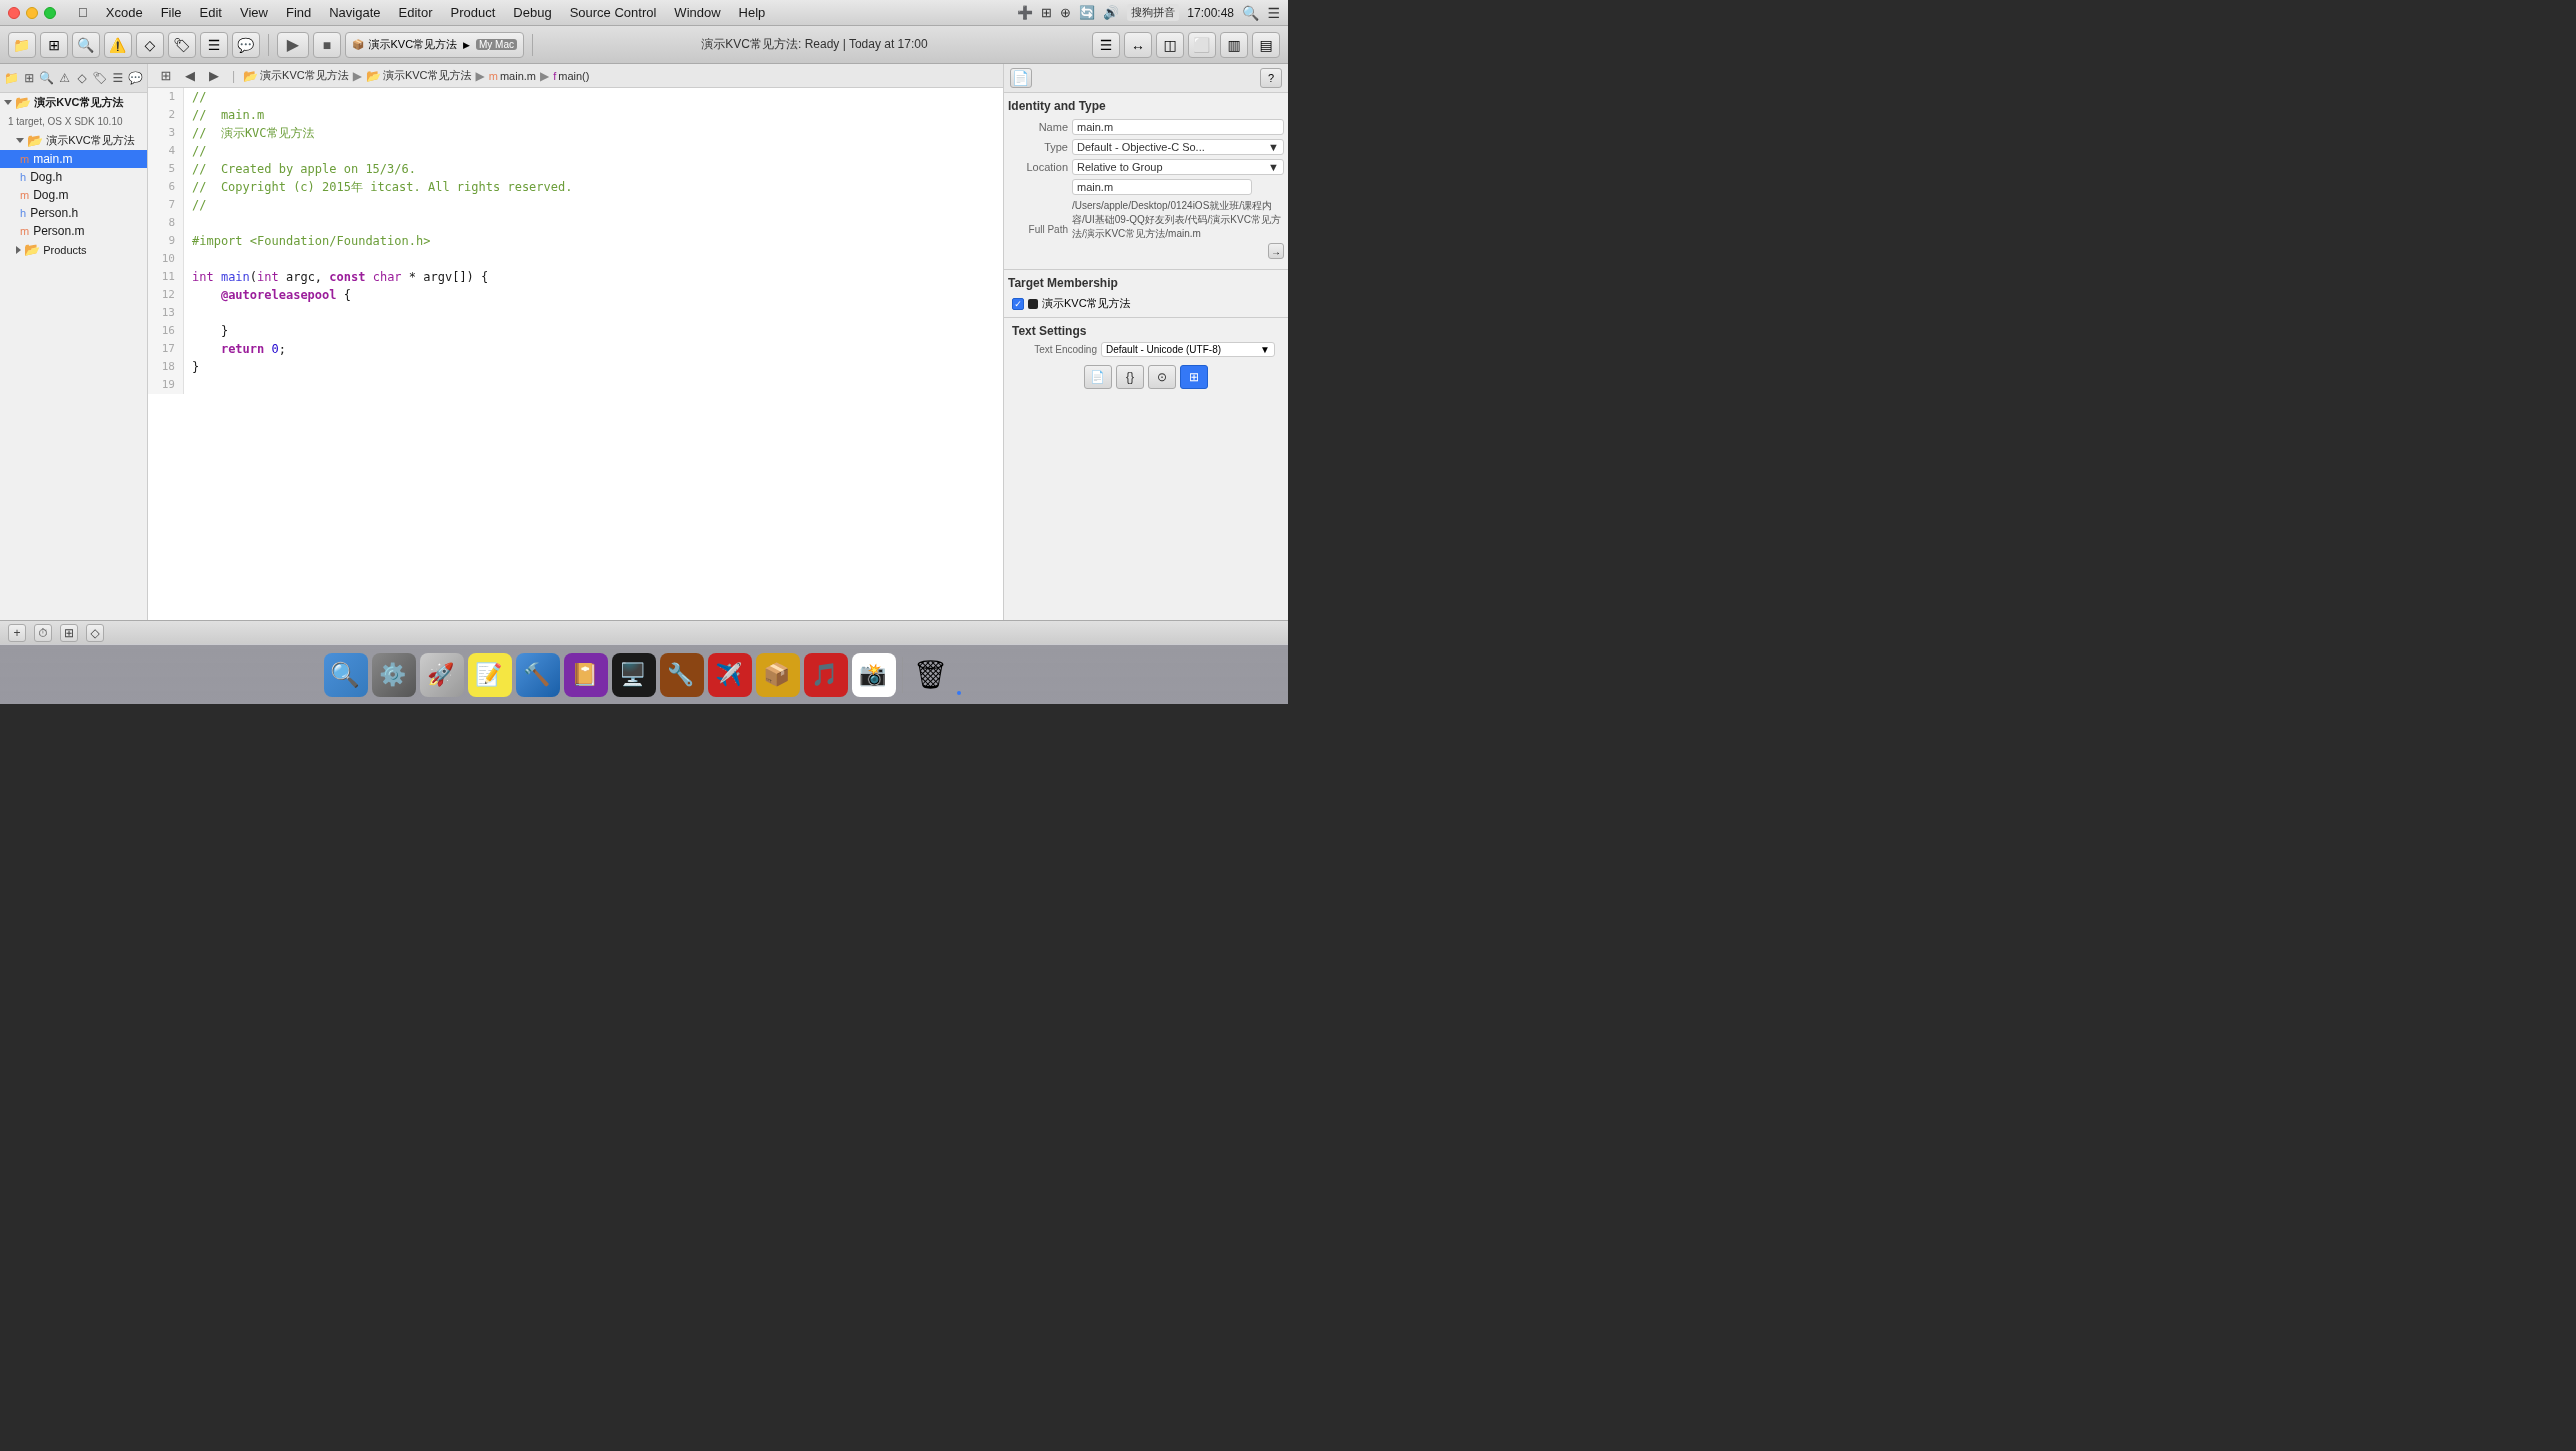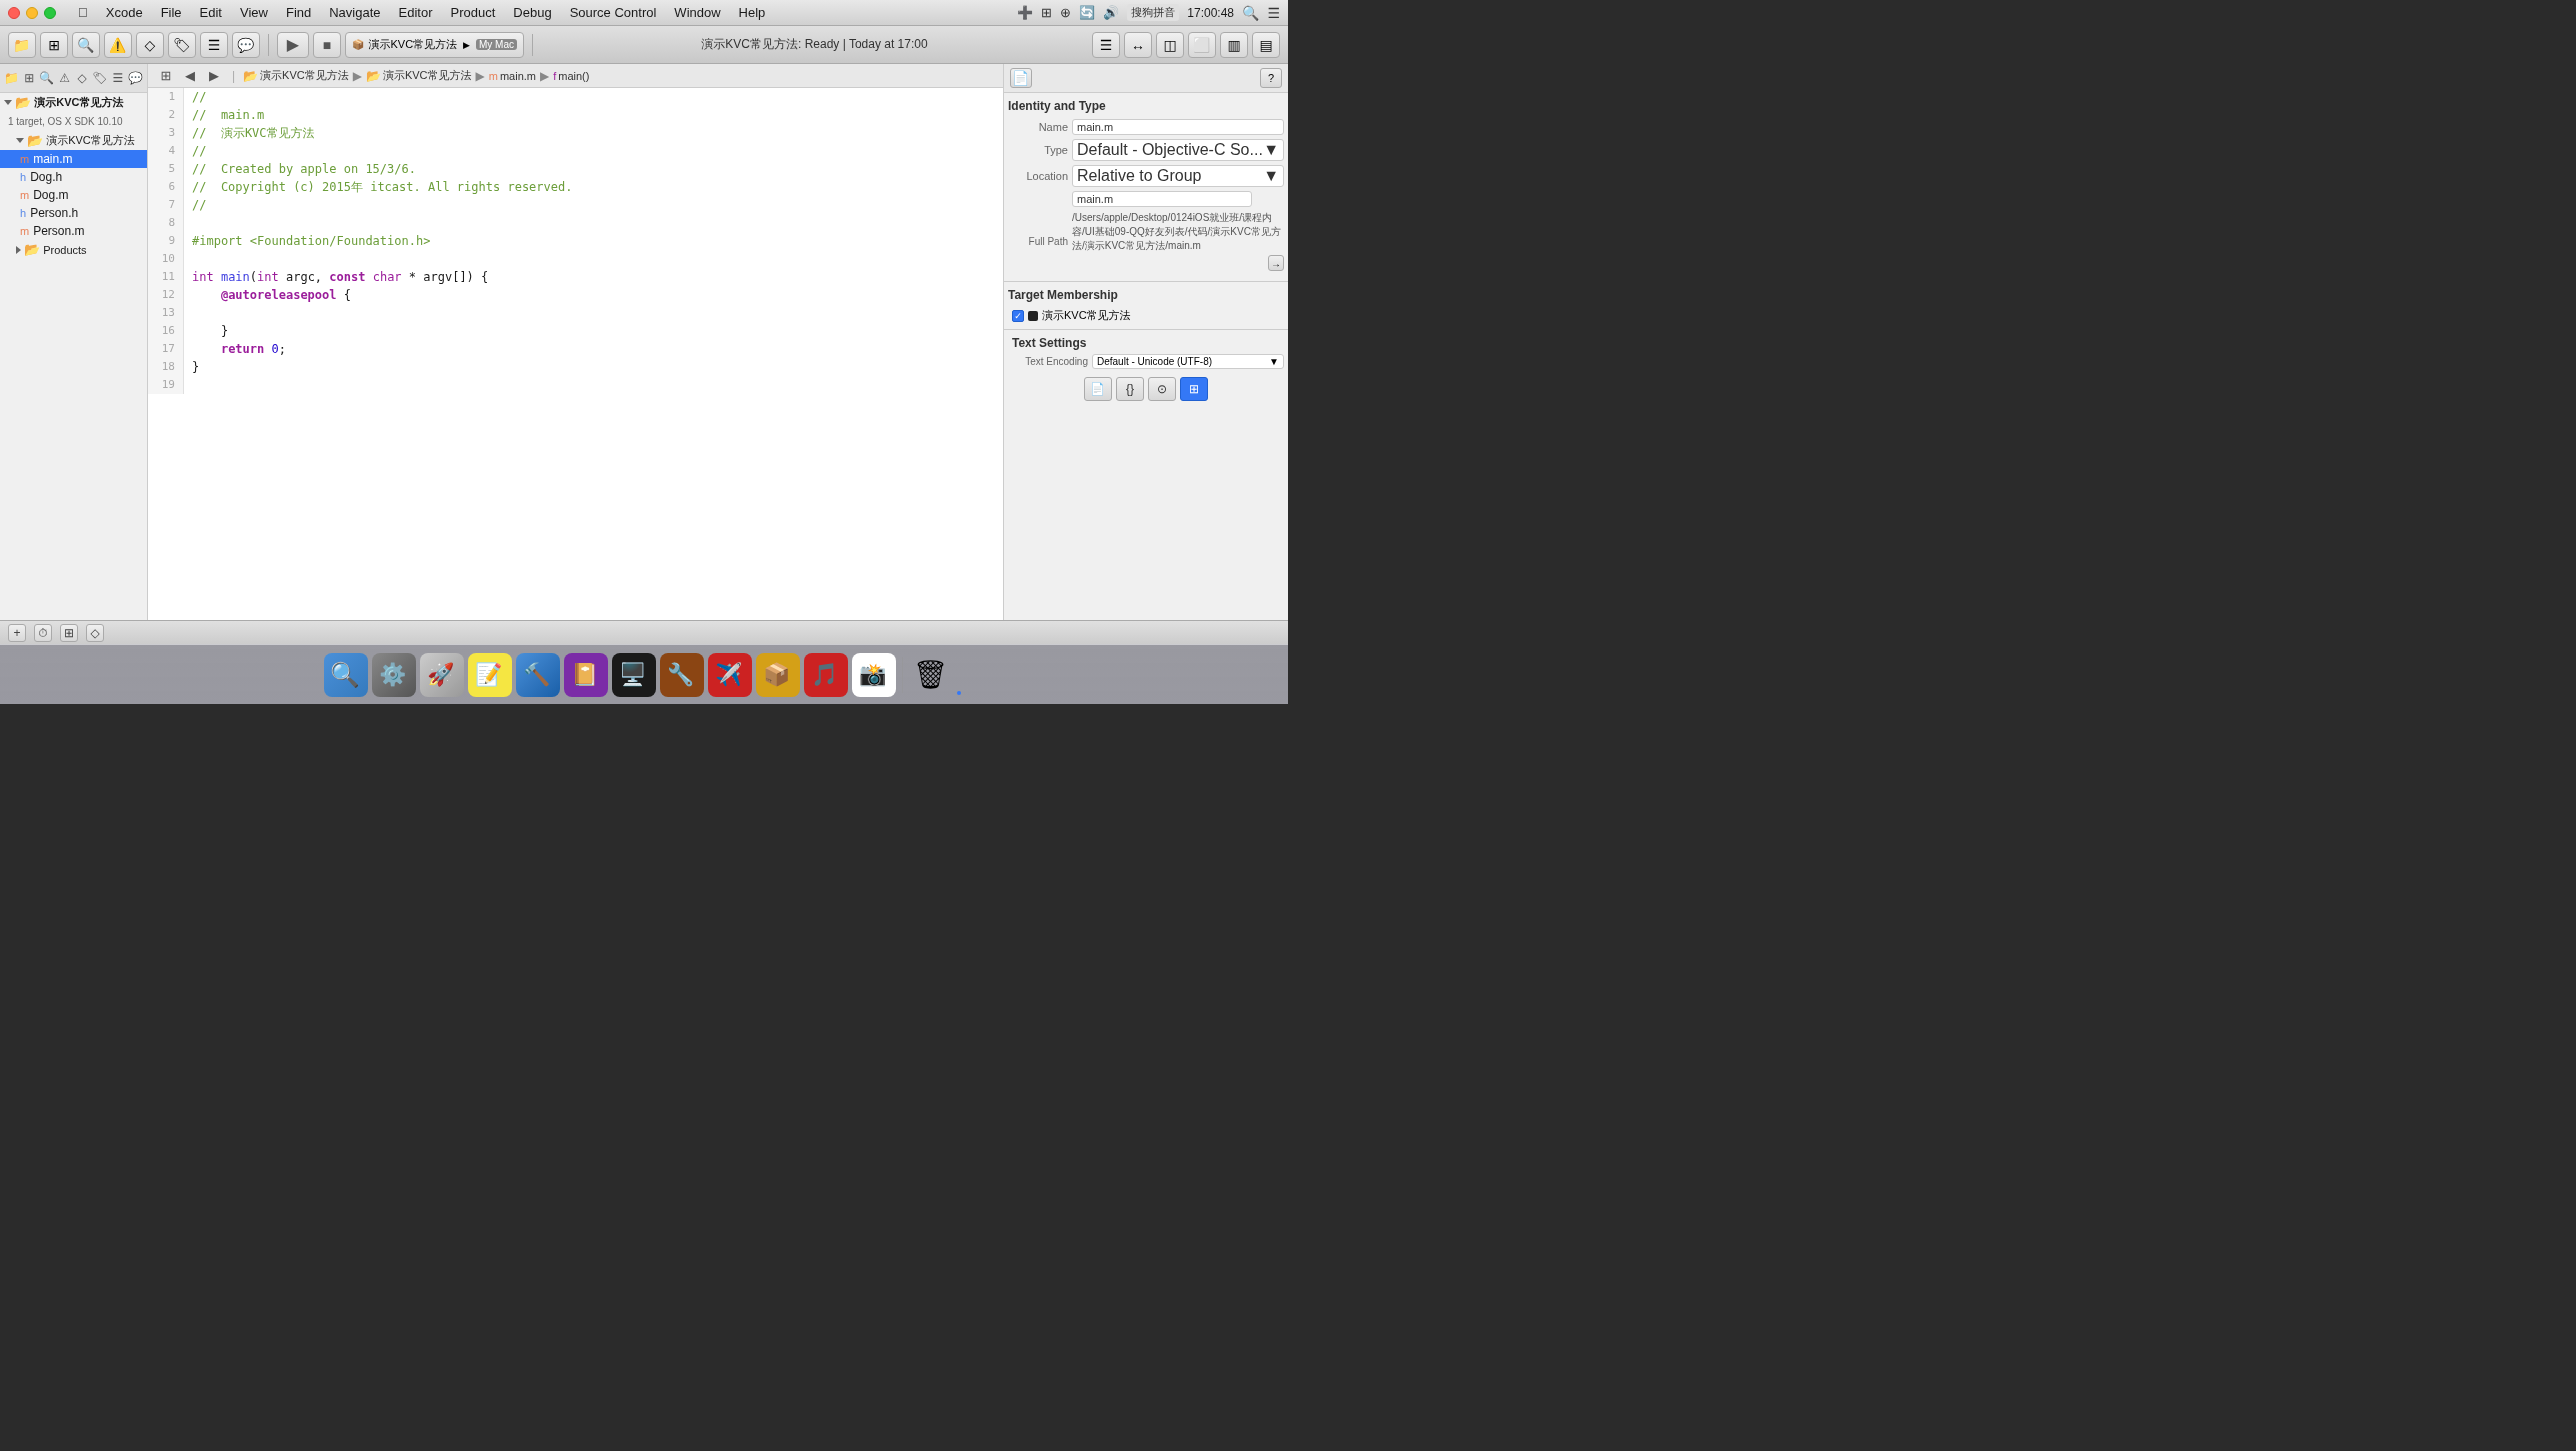--- a/index.html
+++ b/index.html
@@ -239,21 +239,21 @@
       padding: 1px 4px;
       font-size: 11px;
       color: #333;
     }
     .panel-select {
       flex: 1;
       background: white;
       border: 1px solid #ccc;
       border-radius: 3px;
       padding: 1px 4px;
-      font-size: 16px;
+      font-size: 11px;
       color: #333;
       display: flex;
       align-items: center;
       justify-content: space-between;
     }
     .panel-location {
       flex: 1;
       display: flex;
       gap: 2px;
       align-items: center;
@@ -275,21 +275,21 @@
     }
     .text-settings-title {
       font-size: 12px;
       font-weight: bold;
       color: #333;
       padding: 6px 8px 2px;
     }
     .text-settings-row {
       display: flex;
       align-items: center;
-      padding: 2px 4px;
+      padding: 2px 13px;
       gap: 4px;
     }
     .text-enc-label { color: #666; font-size: 11px; }
     .text-enc-value {
       flex: 1;
       background: white;
       border: 1px solid #ccc;
       border-radius: 3px;
       padding: 1px 4px;
       font-size: 10px;

